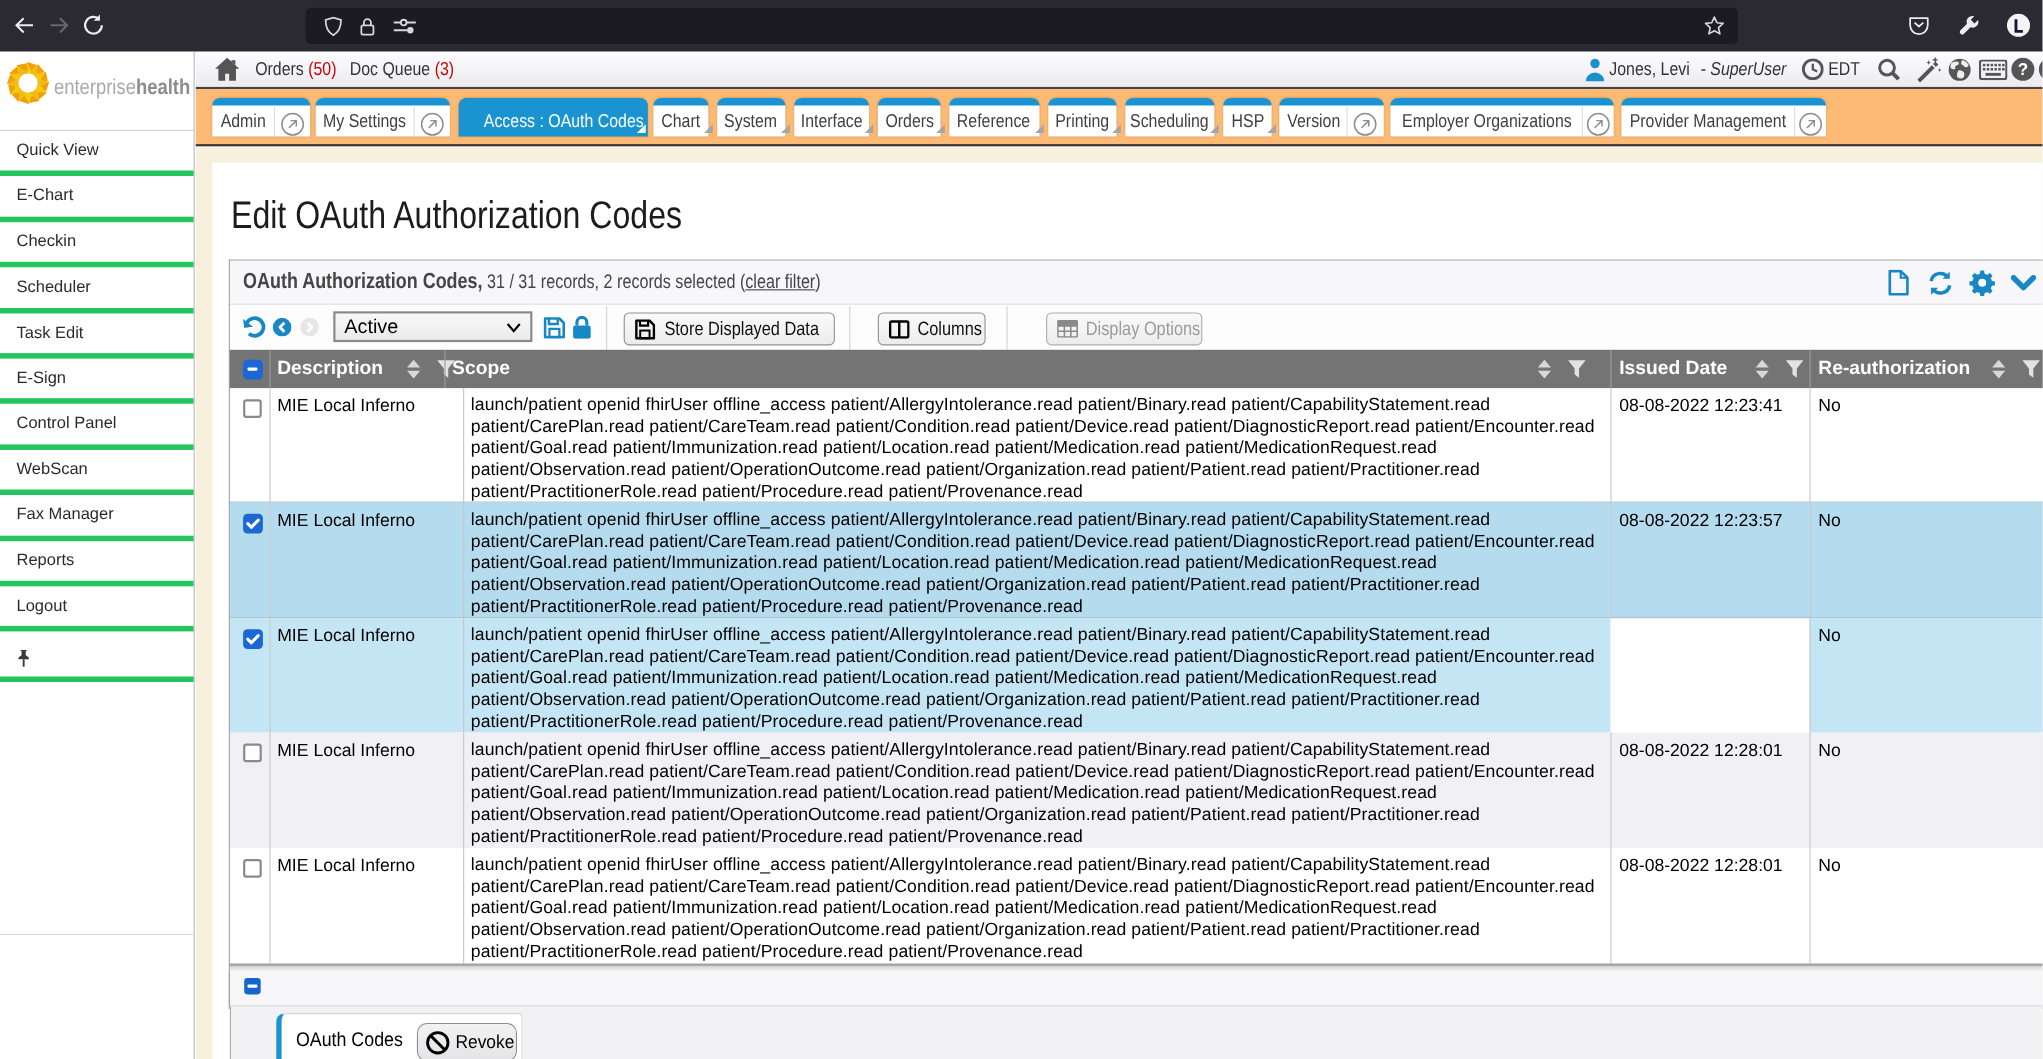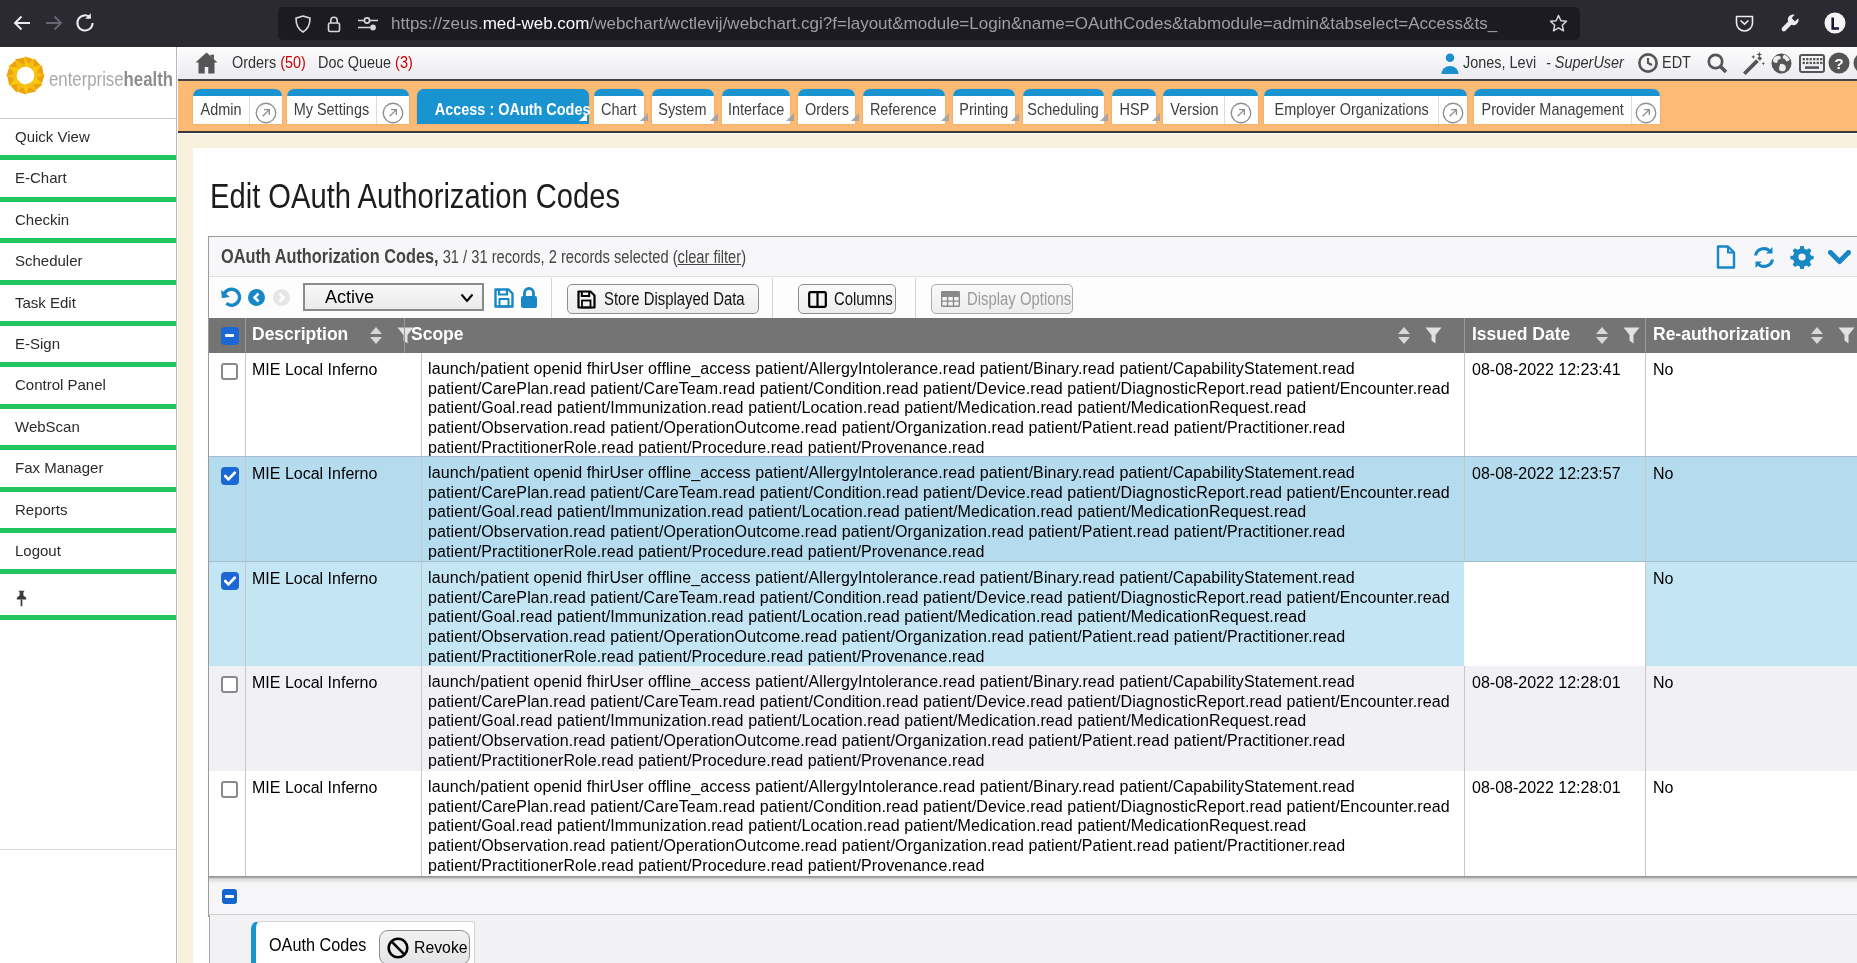--- a/index.html
+++ b/index.html
@@ -21,21 +21,21 @@
 
 #apphead{left:178px;top:47px;width:1679px;height:32px;background:linear-gradient(#fdfdfe,#ebebf0);border-bottom:2px solid #454545;}
 #apphead span{position:absolute;top:0;height:32px;line-height:32px;font-size:17px;color:#333;white-space:nowrap;}
 #apphead .sp{transform:scaleX(0.85);transform-origin:0 50%;}
 
 #tabbar{left:178px;top:81px;width:1679px;height:50px;background:#fdba74;border-bottom:2.5px solid #383838;}
 .tab{position:absolute;top:8px;height:35px;border-radius:8px 8px 0 0;background:#fff;box-shadow:0 0 2px rgba(0,0,0,0.15);}
 .tab .strip{position:absolute;left:0;top:0;right:0;height:7px;background:#1a94d1;border-radius:8px 8px 0 0;}
 .tab .lbl{position:absolute;left:0;top:7px;bottom:0;right:0;display:flex;align-items:center;justify-content:center;font-size:17px;color:#3f3f3f;}
 .tab.active{background:#1a94d1;}
-.tab.active .lbl{color:#fff;font-weight:bold;padding-left:19px;}
+.tab.active .lbl{color:#fff;font-weight:normal;padding-left:19px;}
 .corner{position:absolute;width:0;height:0;border-left:8px solid transparent;border-bottom:8px solid #a6a6a6;bottom:3px;right:2px;}
 .tabicon{position:absolute;top:7px;bottom:0;right:0;width:32px;border-left:1px solid #ddd;}
 .tabicon svg{position:absolute;left:5px;top:6px;}
 
 #content{left:178px;top:133.5px;width:1679px;height:829.5px;background:#f6f0dd;}
 #card{left:193px;top:148px;width:1664px;height:815px;background:#fff;}
 #heading{left:210px;top:176px;font-size:35px;color:#1c1c1c;transform:scaleX(0.833);transform-origin:0 0;white-space:nowrap;}
 #panel{left:208px;top:236px;width:1651px;height:679px;border:1px solid #9a9a9a;border-right:none;background:#fff;}
 #panelhead{position:absolute;left:0;top:0;width:100%;height:40px;background:#f7f7f9;border-bottom:1px solid #e0e0e0;box-sizing:border-box;}
 #phtext{position:absolute;left:12px;top:8px;font-size:18px;color:#454545;white-space:nowrap;transform:scaleX(0.815);transform-origin:0 50%;}
@@ -89,21 +89,20 @@
       </svg>
     <svg style="margin-left:14px" width="16" height="18" viewBox="0 0 16 18">
         <rect x="2.5" y="8" width="11" height="8.5" rx="1.5" stroke="#d6d6dd" stroke-width="1.6" fill="none"></rect>
         <path d="M4.8 8 V5.5 a3.2 3.2 0 0 1 6.4 0 V8" stroke="#d6d6dd" stroke-width="1.6" fill="none"></path>
       </svg>
     <svg style="margin-left:15px" width="22" height="18" viewBox="0 0 22 18">
         <path d="M1 5.5 h6.5 M12.8 5.5 h8.2 M1 12.5 h12" stroke="#d6d6dd" stroke-width="1.7"></path>
         <circle cx="10" cy="5.5" r="2.6" stroke="#d6d6dd" stroke-width="1.7" fill="none"></circle>
         <circle cx="16" cy="12.5" r="2.9" fill="#d6d6dd"></circle>
       </svg>
-    <div class="urltxt" style="margin-left:12px">https://zeus.<b>med-web.com</b>/webchart/wctlevij/webchart.cgi?f=layout&amp;module=Login&amp;name=OAuthCodes&amp;tabmodule=admin&amp;tabselect=Access&amp;ts_</div>
     <svg style="position:absolute;right:12px;top:7px" width="19" height="19" viewBox="0 0 19 19">
         <path d="M9.5 1.5 l2.4 5.2 5.6 0.6 -4.2 3.9 1.2 5.6 -5 -2.9 -5 2.9 1.2 -5.6 -4.2 -3.9 5.6 -0.6 z" stroke="#d6d6dd" stroke-width="1.5" fill="none" stroke-linejoin="round"></path>
       </svg>
   </div>
   <svg class="abs" style="left:1734px;top:13px" width="21" height="21" viewBox="0 0 21 21">
       <path d="M2.5 3.5 h16 v6.5 a8 8 0 0 1 -16 0 z" stroke="#ebebf0" stroke-width="1.6" fill="none" stroke-linejoin="round"></path>
       <path d="M6.5 7.5 l4 3.6 4-3.6" stroke="#ebebf0" stroke-width="1.6" fill="none"></path>
     </svg>
   <svg class="abs" style="left:1779px;top:12px" width="22" height="22" viewBox="0 0 22 22">
       <path d="M19.2 6.2 a5.2 5.2 0 0 1 -6.8 6.6 L6.2 19 a2.3 2.3 0 0 1 -3.2 -3.2 L9.2 9.6 a5.2 5.2 0 0 1 6.6 -6.8 L12.6 6 l3.4 3.4 z" fill="#ebebf0"></path>
@@ -333,21 +332,21 @@
       </svg>
     <svg style="position:absolute;left:39px;top:11px" width="17" height="17" viewBox="0 0 17 17">
         <circle cx="8.5" cy="8.5" r="8.5" fill="#1887c6"></circle>
         <path d="M10.5 4.5 L6.5 8.5 l4 4" stroke="#fff" stroke-width="2.6" fill="none" stroke-linejoin="round"></path>
       </svg>
     <svg style="position:absolute;left:64px;top:11px" width="17" height="17" viewBox="0 0 17 17">
         <circle cx="8.5" cy="8.5" r="8.5" fill="#e6e6e6"></circle>
         <path d="M6.5 4.5 L10.5 8.5 l-4 4" stroke="#fff" stroke-width="2.6" fill="none" stroke-linejoin="round"></path>
       </svg>
     <div id="activesel">
-        <span style="margin-left:20px">Active</span>
+        <span style="margin-left:8px">Active</span>
         <svg style="position:absolute;right:8px;top:7px" width="14" height="12" viewBox="0 0 14 12">
           <path d="M1.5 2.5 L7 9 L12.5 2.5" stroke="#000" stroke-width="2" fill="none"></path>
         </svg>
       </div>
     <svg style="position:absolute;left:285px;top:10px" width="20" height="20" viewBox="0 0 20 20">
         <path d="M1.5 1.5 h13 l4 4 v13 h-17 z" stroke="#1887c6" stroke-width="2.4" fill="none" stroke-linejoin="round"></path>
         <path d="M5 1.5 v5 h8 v-5" stroke="#1887c6" stroke-width="2.2" fill="none"></path>
         <rect x="5.5" y="11" width="9" height="7.5" stroke="#1887c6" stroke-width="2" fill="none"></rect>
       </svg>
     <svg style="position:absolute;left:311px;top:9px" width="18" height="21" viewBox="0 0 18 21">
@@ -365,21 +364,21 @@
       </div>
     <div class="vsep" style="left:563px"></div>
     <div class="btn" style="left:588.5px;top:6px;width:98px;height:30px">
         <svg style="margin-left:9px;flex-shrink:0" width="19" height="17" viewBox="0 0 19 17">
           <rect x="1.2" y="1.2" width="16.6" height="14.6" rx="1.5" stroke="#000" stroke-width="2.2" fill="none"></rect>
           <path d="M9.5 1.2 v14.6" stroke="#000" stroke-width="2.2"></path>
         </svg>
         <span class="bt" style="margin-left:7px">Columns</span>
       </div>
     <div class="vsep" style="left:706px"></div>
-    <div class="btn" style="left:722px;top:6px;width:142px;height:30px;color:#9b9b9b;border-color:#ababab">
+    <div class="btn" style="left:742px;top:6px;width:142px;height:30px;color:#9b9b9b;border-color:#ababab">
         <svg style="margin-left:9px;flex-shrink:0" width="19" height="16" viewBox="0 0 19 16">
           <rect x="0.7" y="0.7" width="17.6" height="14.6" rx="0.5" stroke="#898989" stroke-width="1.4" fill="none"></rect>
           <path d="M0.7 5.4 h17.6 M0.7 10.1 h17.6 M6.6 0.7 v14.6 M12.5 0.7 v14.6" stroke="#898989" stroke-width="1.4"></path>
           <rect x="0.7" y="0.7" width="17.6" height="4.7" fill="#898989"></rect>
         </svg>
         <span class="bt" style="margin-left:7px">Display Options</span>
       </div>
   </div>
   <div id="thead">
     <div class="th" style="left:0;width:36px">

